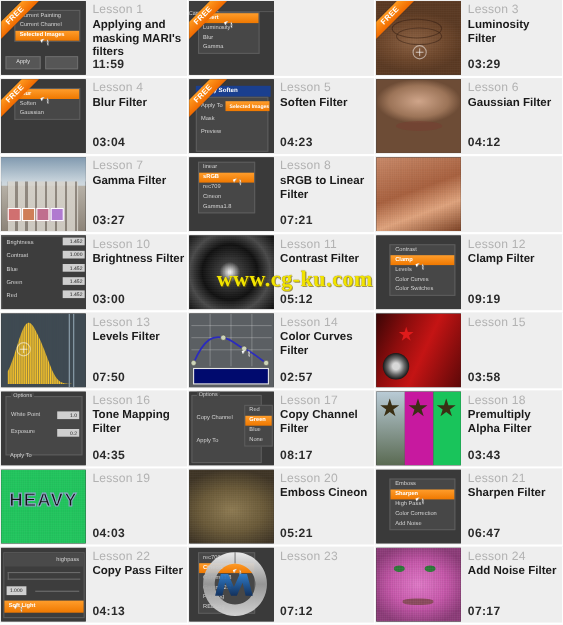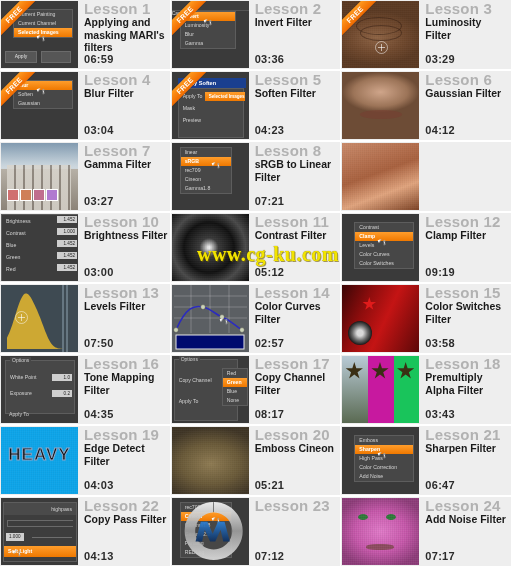--- a/index.html
+++ b/index.html
@@ -32,23 +32,23 @@
     overflow:hidden;
     background:#2b2b2b;
   }
   .meta{
     position:relative;
     flex:1 1 auto;
     padding:3px 2px 0 6px;
     min-width:0;
   }
   .lesson-num{
-    font-size:15px;
+    font-size:11px;
     color:#b2b2b2;
-    font-weight:bold;
+    font-weight:normal;
     line-height:12px;
     letter-spacing:0.2px;
     white-space:nowrap;
   }
   .lesson-title{
     font-size:10.5px;
     color:#1a1a1a;
     font-weight:bold;
     line-height:12.5px;
     margin-top:1px;
@@ -155,21 +155,21 @@
     position:absolute;inset:0;
     background:radial-gradient(circle at 48% 50%, #e9e9e9 2%, #3a3a3a 18%, #111 48%, #4a4a4a 70%, #0b0b0b 100%);
   }
   .ph-red{
     position:absolute;inset:0;
     background:linear-gradient(115deg,#3a0606 0%, #8e0d0d 30%, #c41414 55%, #5c0808 100%);
   }
   .ph-stars{position:absolute;inset:0;display:flex;}
   .ph-stars div{flex:1;}
   .ph-heavy{
-    position:absolute;inset:0;background:#0ea5e9;
+    position:absolute;inset:0;background:#22c55e;
   }
   .ph-emboss{
     position:absolute;inset:0;
     background:radial-gradient(ellipse 70% 55% at 50% 55%, #8e7b53 0%, #6a5a39 55%, #3f3526 100%);
   }
   .ph-noise{
     position:absolute;inset:0;
     background:radial-gradient(ellipse 60% 55% at 50% 50%, #e07ac8 0%, #c758ab 55%, #8d3c79 100%);
   }
   .ph-curves{
@@ -222,43 +222,38 @@
           <div class="btn" style="left: 40px; bottom: 5px; width: 28px; height: 10px;"></div>
           <div class="cursor" style="left: 36px; top: 34px;"></div>
         </div>
         <div class="free-ribbon">
           <i>FREE</i>
         </div>
       </div>
       <div class="meta">
         <div class="lesson-num">Lesson 1</div>
         <div class="lesson-title">Applying and masking MARI's filters</div>
-        <div class="duration">06:59</div>
+        <div class="duration">11:59</div>
       </div>
     </div>
     <div class="cell">
       <div class="thumb">
         <div class="ui">
           <div class="menubar"><span>Camera</span><span>View</span></div>
           <div class="panel" style="left: 8px; top: 10px; width: 54px;">
             <div class="row hl">Invert</div>
             <div class="row">Luminosity</div>
             <div class="row">Blur</div>
             <div class="row">Gamma</div>
           </div>
           <div class="cursor" style="left: 32px; top: 18px;"></div>
         </div>
         <div class="free-ribbon">
           <i>FREE</i>
         </div>
-      </div>
-      <div class="meta">
-        <div class="lesson-num">Lesson 2</div>
-        <div class="lesson-title">Invert Filter</div>
-        <div class="duration">03:36</div>
       </div>
     </div>
     <div class="cell">
       <div class="thumb">
         <div class="ui">
           <div class="ph-skin">
             <div class="wrinkle" style="left: 14px; top: 16px; width: 44px; height: 16px;"></div>
             <div class="wrinkle" style="left: 18px; top: 24px; width: 40px; height: 14px;"></div>
             <div class="grain"></div>
             <div class="plus" style="left: 33px; top: 40px;"></div>
@@ -502,21 +497,20 @@
       <div class="thumb">
         <div class="ui">
           <div class="ph-red">
             <div style="position: absolute; left: 20px; top: 12px; width: 14px; height: 14px; background: rgb(224, 27, 27); clip-path: polygon(50% 0%, 61% 35%, 98% 35%, 68% 57%, 79% 91%, 50% 70%, 21% 91%, 32% 57%, 2% 35%, 39% 35%);"></div>
             <div style="position: absolute; left: 6px; top: 36px; width: 24px; height: 24px; border-radius: 50%; background: radial-gradient(circle, rgb(216, 216, 216) 18%, rgb(106, 106, 106) 45%, rgb(26, 26, 26) 70%);"></div>
           </div>
         </div>
       </div>
       <div class="meta">
         <div class="lesson-num">Lesson 15</div>
-        <div class="lesson-title">Color Switches Filter</div>
         <div class="duration">03:58</div>
       </div>
     </div>
     <div class="cell">
       <div class="thumb">
         <div class="ui">
           <div class="panel" style="left: 4px; top: 4px; width: 68px; height: 52px;">
             <div style="position: absolute; left: 4px; top: -4px; background: rgb(71, 71, 71); font-size: 5px; color: rgb(207, 207, 207); padding: 0px 2px;">Options</div>
             <div class="row" style="position: relative; margin-top: 12px;">White Point<div class="val">1.0</div></div>
             <div class="row" style="position: relative; margin-top: 7px;">Exposure<div class="val">0.2</div></div>
@@ -578,21 +572,20 @@
       <div class="thumb">
         <div class="ui">
           <div class="ph-heavy">
             <div style="position: absolute; left: 0px; right: 0px; top: 18px; text-align: center; font-size: 17px; font-weight: bold; color: rgb(17, 17, 17); -webkit-text-stroke: 1px rgb(143, 166, 200); font-family: &quot;Liberation Sans&quot;, sans-serif; letter-spacing: 1px;">HEAVY</div>
             <div class="grain"></div>
           </div>
         </div>
       </div>
       <div class="meta">
         <div class="lesson-num">Lesson 19</div>
-        <div class="lesson-title">Edge Detect Filter</div>
         <div class="duration">04:03</div>
       </div>
     </div>
     <div class="cell">
       <div class="thumb">
         <div class="ui">
           <div class="ph-emboss">
             <div class="grain"></div>
           </div>
         </div>

